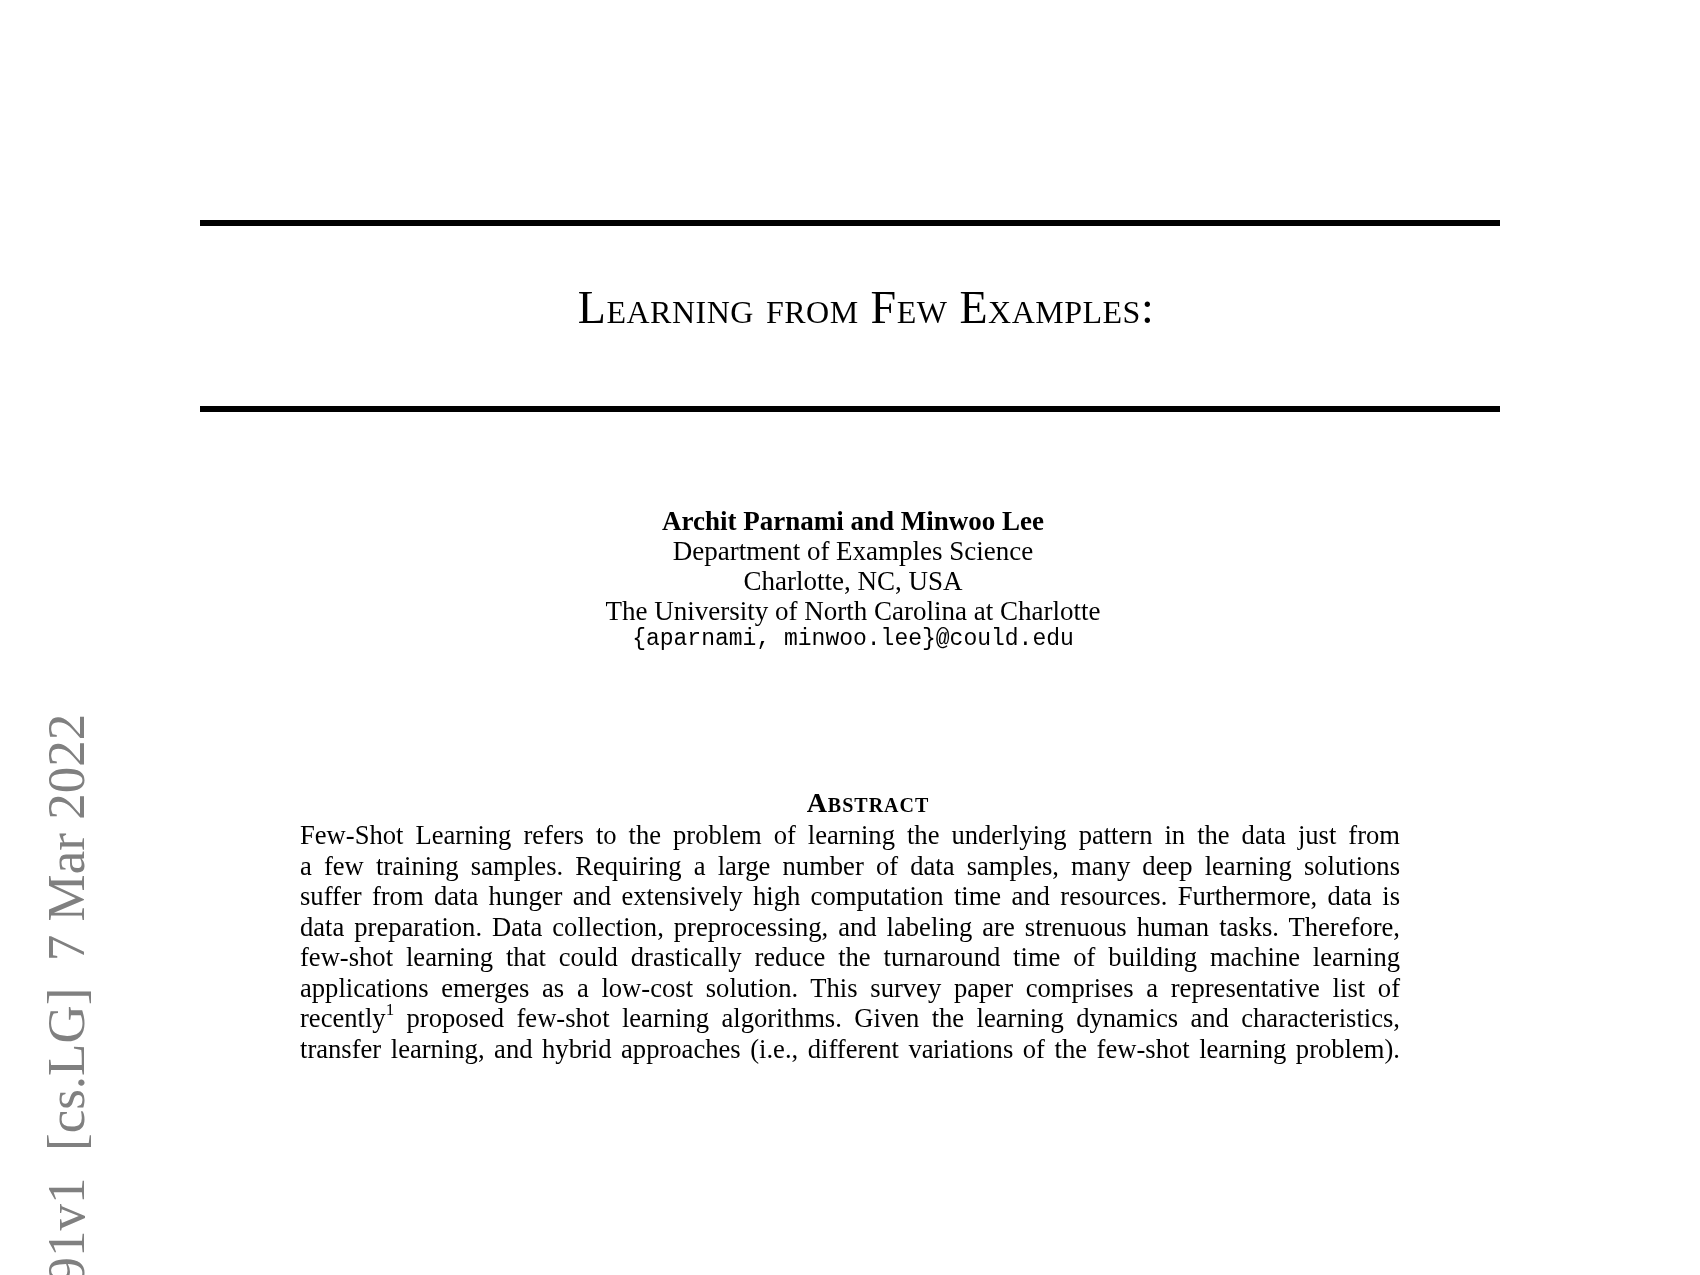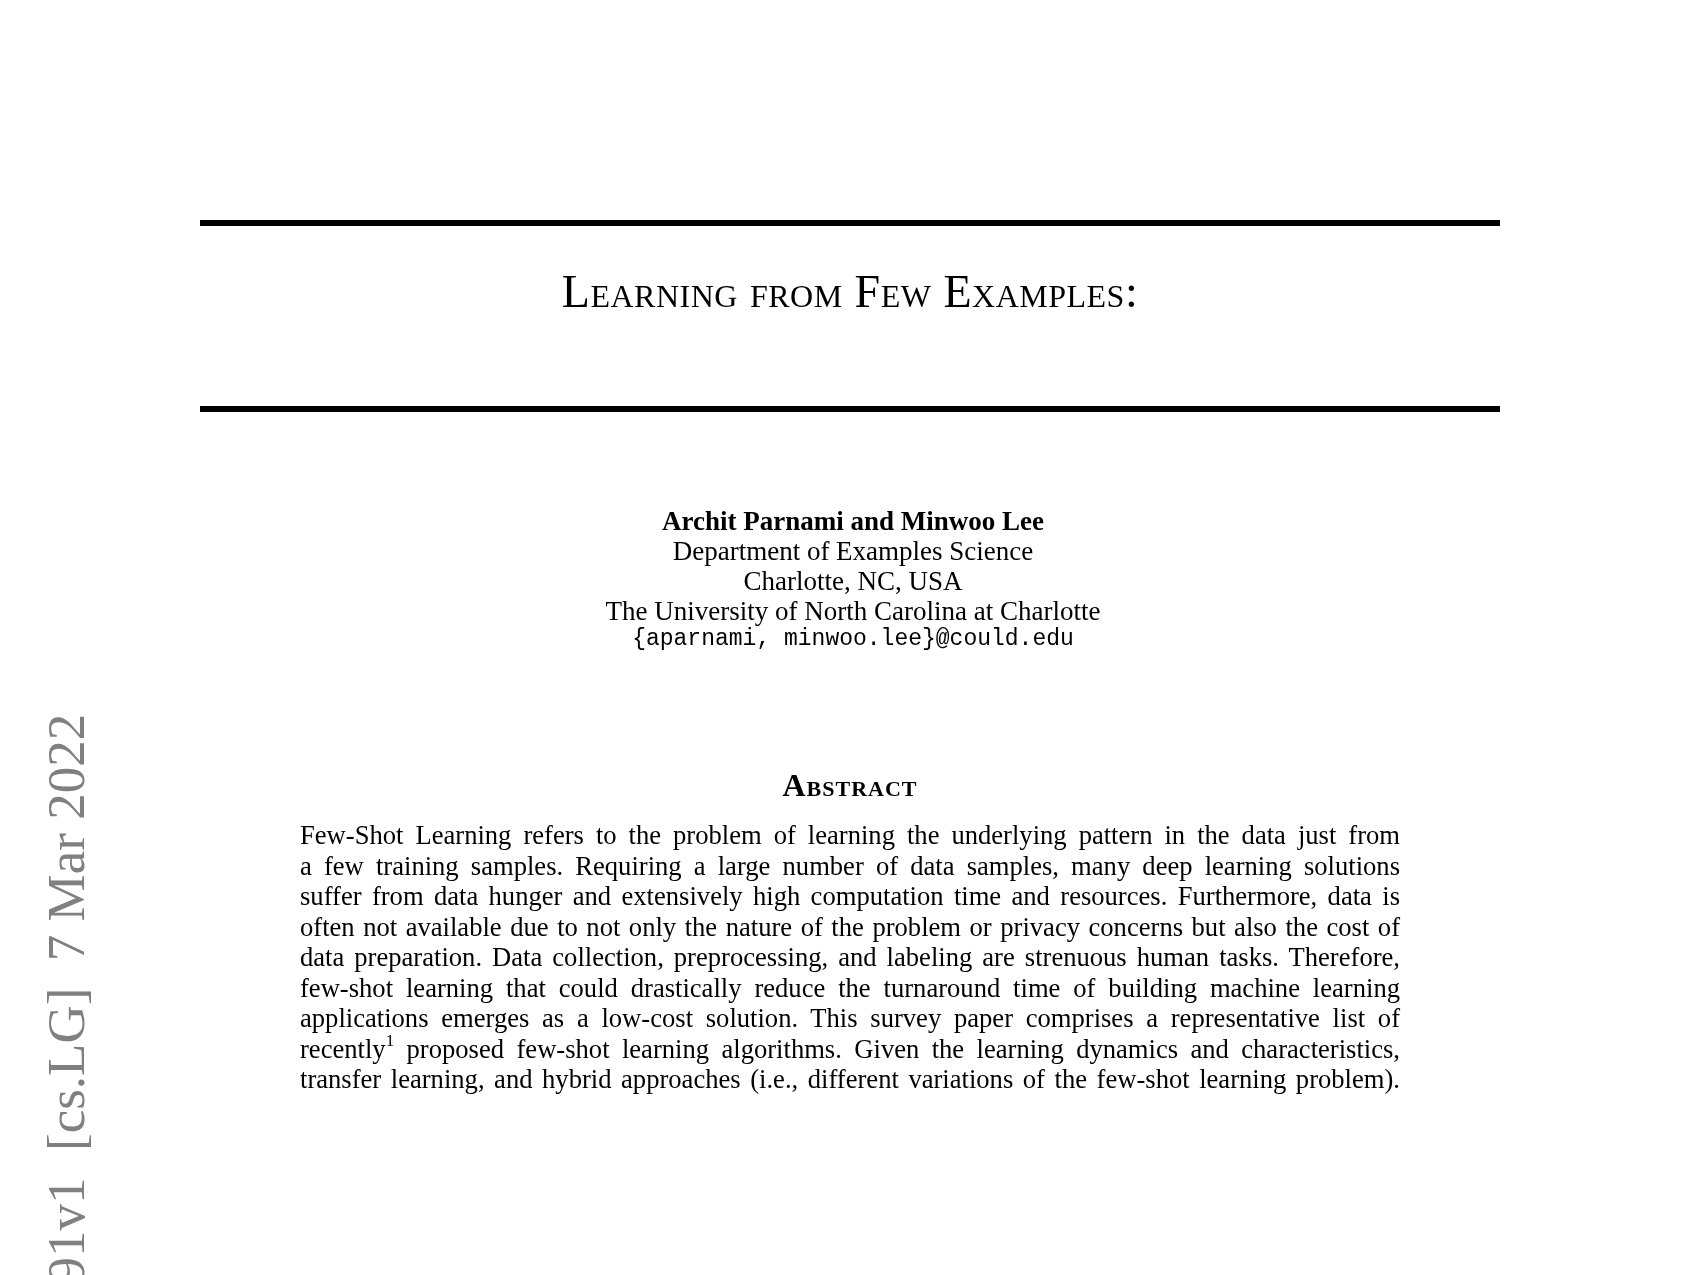--- a/index.html
+++ b/index.html
@@ -34,21 +34,21 @@
   .title {
     position: absolute;
     left: 200px;
     width: 1300px;
     top: 264px;
     text-align: center;
     font-size: 46px;
     line-height: 55px;
     font-variant: small-caps;
     letter-spacing: 0.5px;
-    margin: 0;
+    margin: 16px;
     font-weight: normal;
   }
   .title span { display: block; }
 
   .authors {
     position: absolute;
     left: 203px;
     width: 1300px;
     top: 506px;
     text-align: center;
@@ -64,26 +64,26 @@
     line-height: 27px;
     margin-top: 0px;
   }
 
   .abstract-heading {
     position: absolute;
     left: 200px;
     width: 1300px;
     top: 767px;
     text-align: center;
-    font-size: 32px;
+    font-size: 28px;
     line-height: 36px;
     font-weight: bold;
     font-variant: small-caps;
     letter-spacing: 1px;
-    margin: 0;
+    margin: 18px;
   }
 
   .abstract-body {
     position: absolute;
     left: 300px;
     width: 1100px;
     top: 820px;
     font-size: 26.6px;
     line-height: 30.5px;
     text-align: justify;
@@ -141,21 +141,20 @@
     <span class="line">The University of North Carolina at Charlotte</span>
     <span class="email">{aparnami, minwoo.lee}@could.edu</span>
   </div>
 
   <h2 class="abstract-heading">Abstract</h2>
 
   <div class="abstract-body">
     <span class="ln">Few-Shot Learning refers to the problem of learning the underlying pattern in the data just from</span>
     <span class="ln">a few training samples.  Requiring a large number of data samples, many deep learning solutions</span>
     <span class="ln">suffer from data hunger and extensively high computation time and resources. Furthermore, data is</span>
-    <span class="ln">often not available due to not only the nature of the problem or privacy concerns but also the cost of</span>
     <span class="ln">data preparation. Data collection, preprocessing, and labeling are strenuous human tasks. Therefore,</span>
     <span class="ln">few-shot learning that could drastically reduce the turnaround time of building machine learning</span>
     <span class="ln">applications emerges as a low-cost solution.  This survey paper comprises a representative list of</span>
     <span class="ln"><span>recently</span><sup>1</sup> <span>proposed few-shot learning algorithms. Given the learning dynamics and characteristics,</span></span>
     <span class="ln last">transfer learning, and hybrid approaches (i.e., different variations of the few-shot learning problem).</span>
   </div>
 
 </div>
 
 </body></html>

